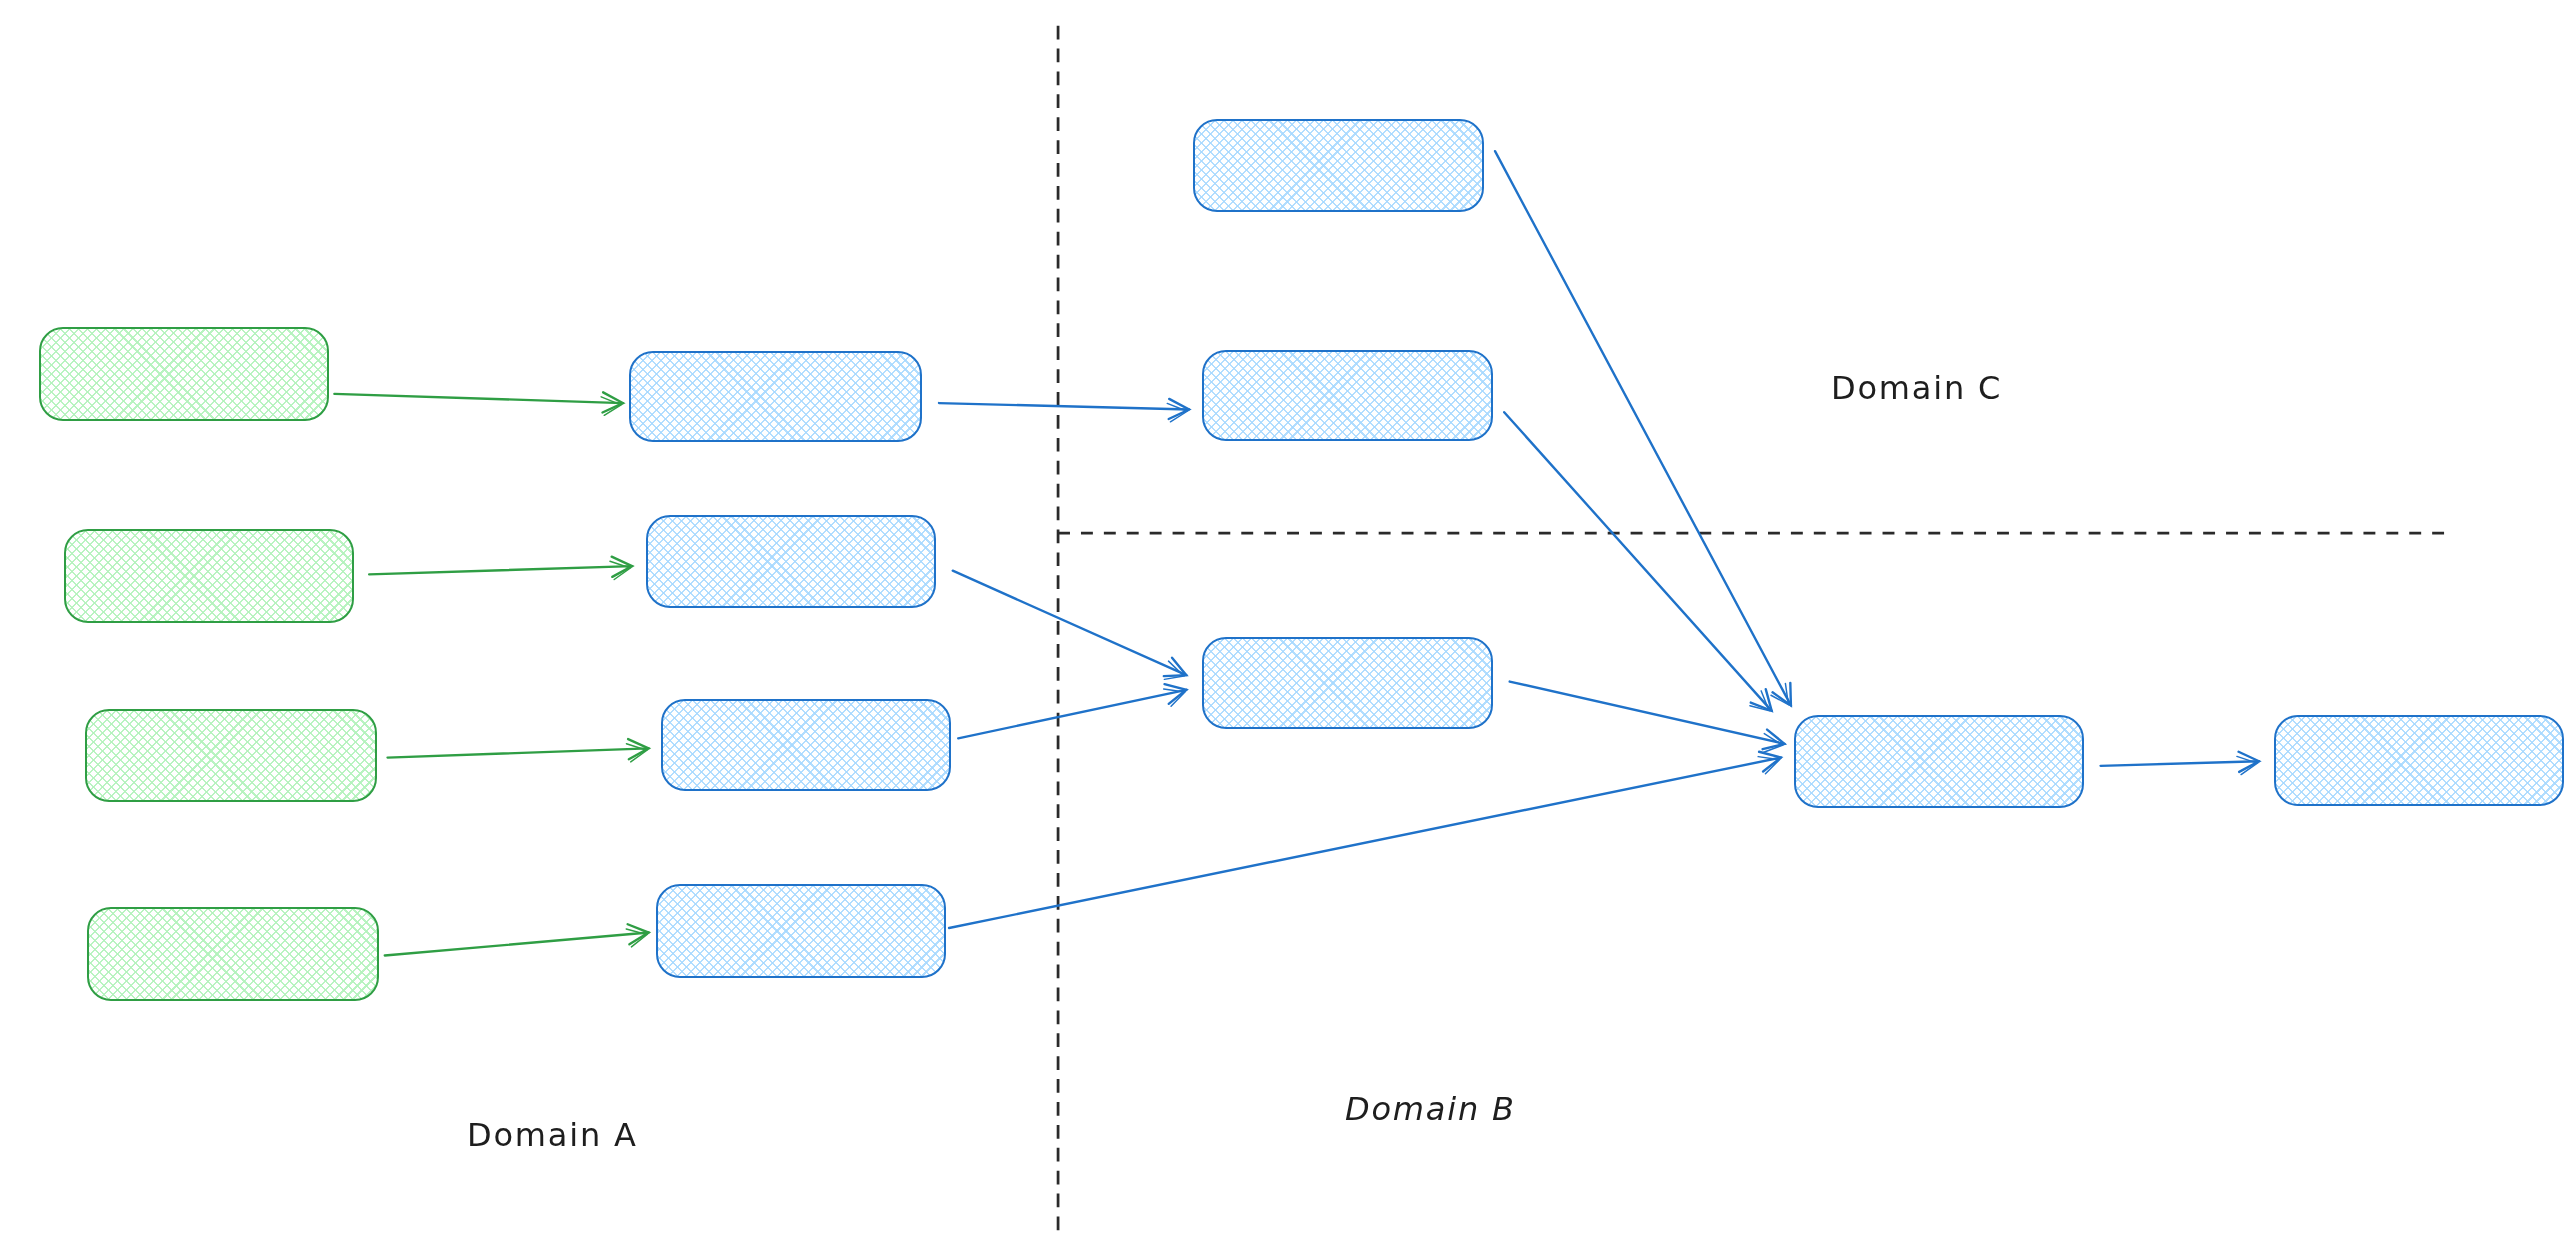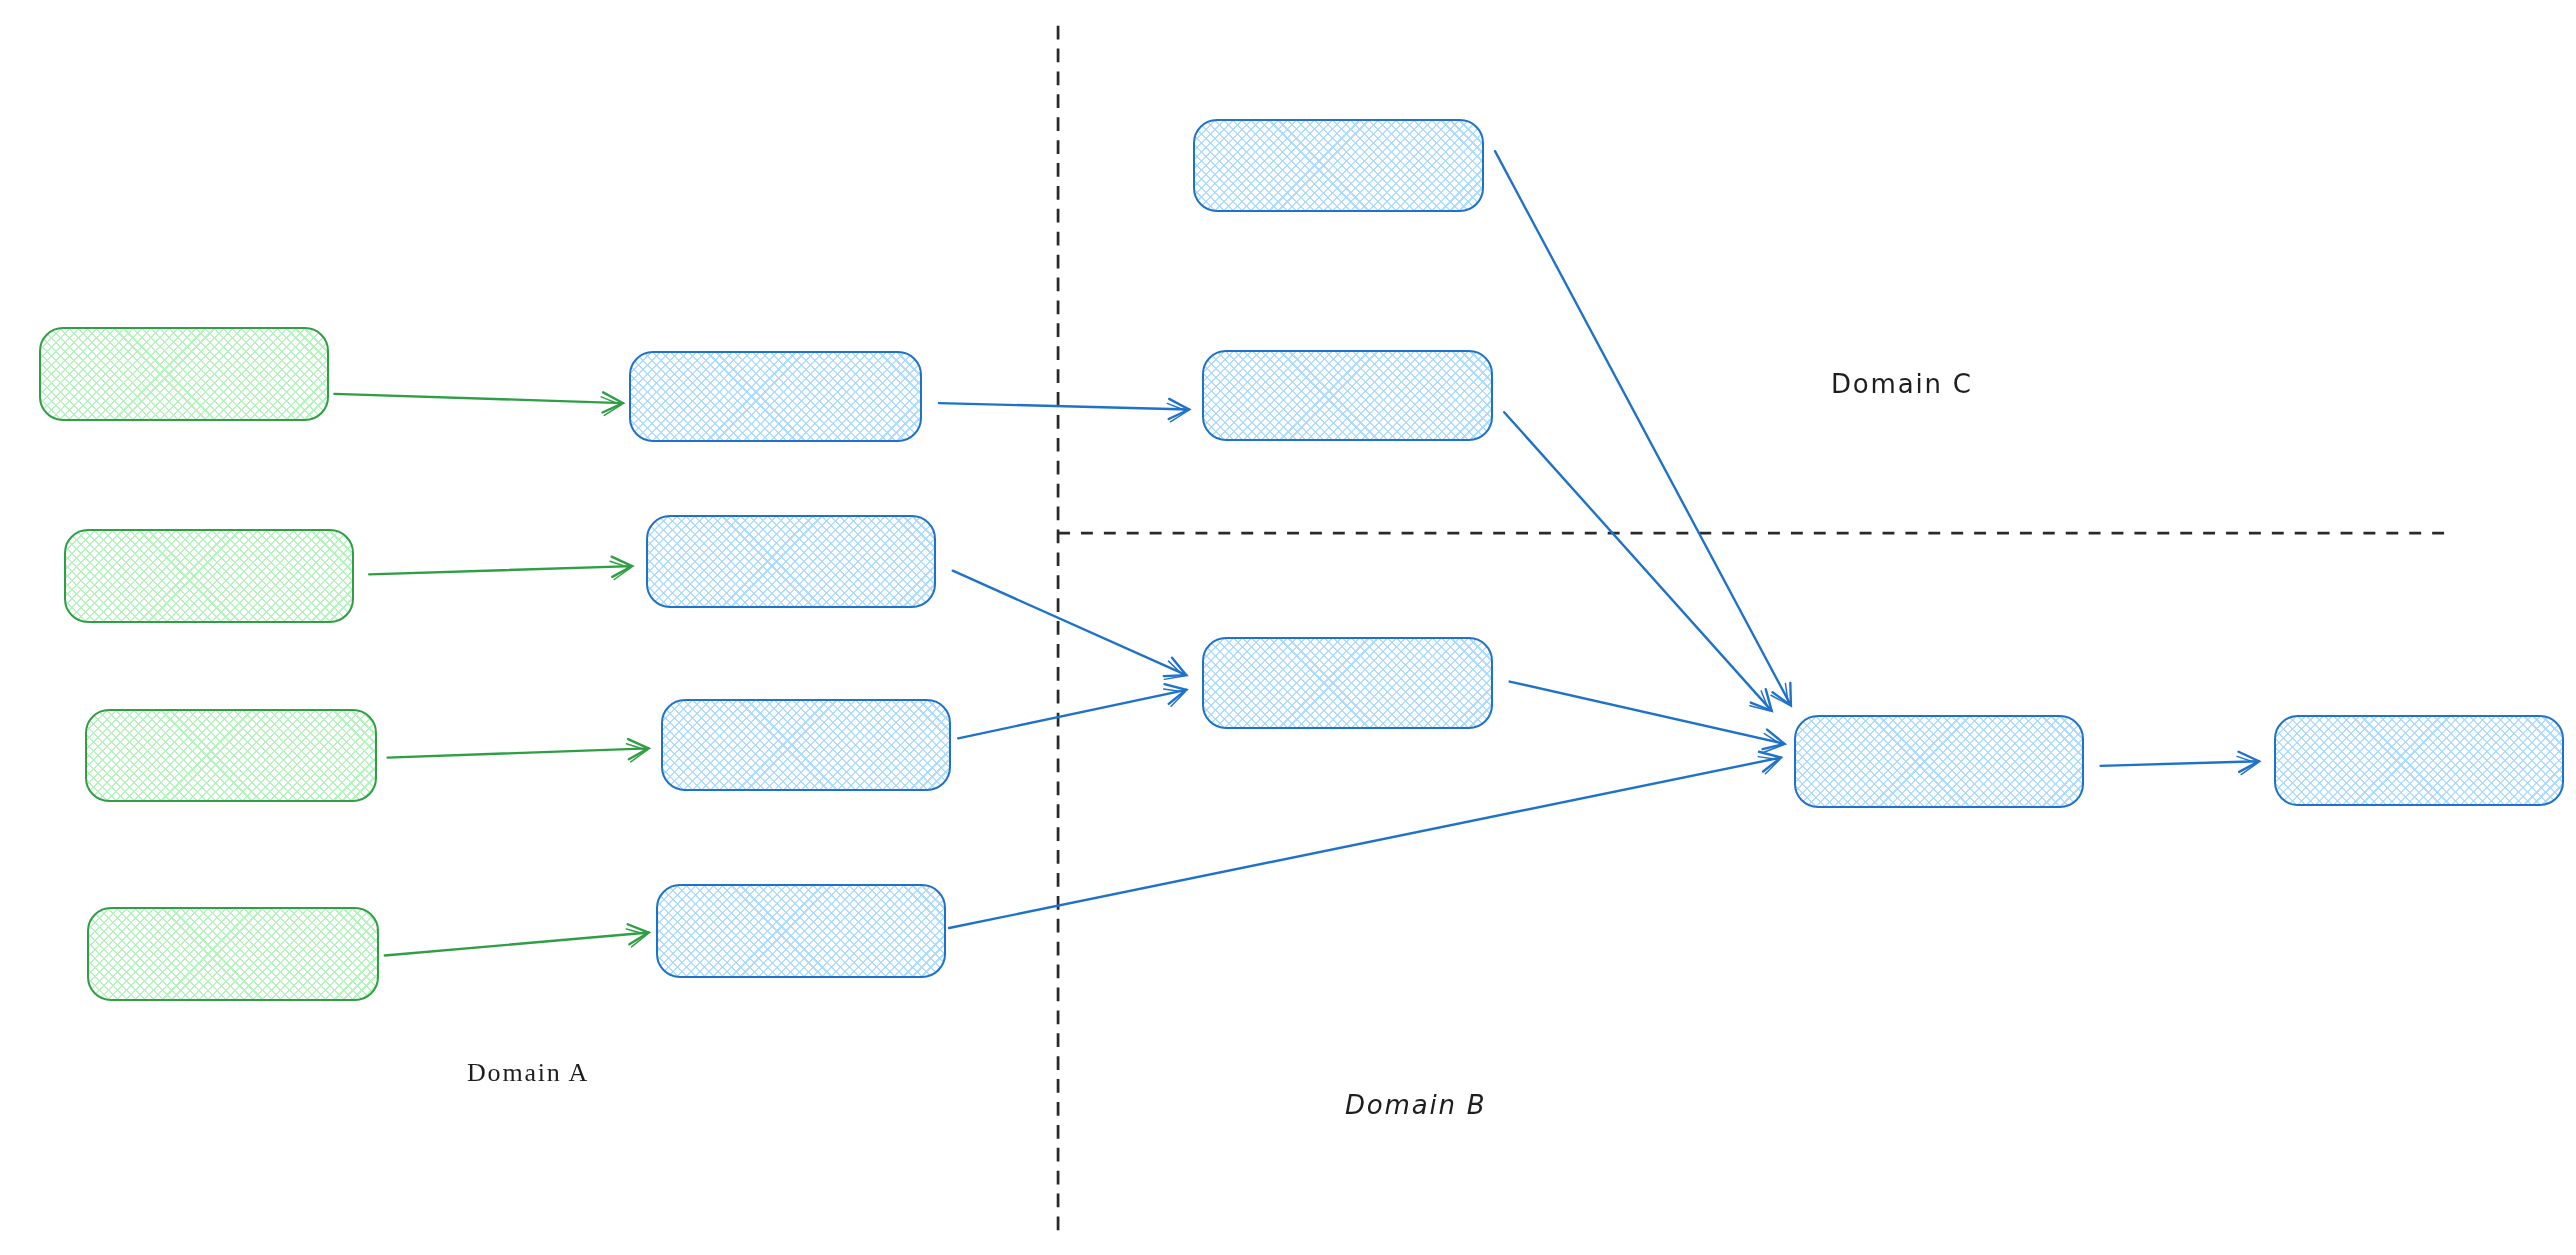--- a/index.html
+++ b/index.html
@@ -43,27 +43,27 @@
   .node.green {
     border: 2.6px solid var(--green, #2f9e44);
     background-color: #ffffff;
     background-image:
       repeating-linear-gradient(45deg,  var(--green-fill-line, rgba(178,242,187,0.9)) 0px, var(--green-fill-line, rgba(178,242,187,0.9)) 1.5px, transparent 1.5px, transparent 6.4px),
       repeating-linear-gradient(135deg, var(--green-fill-line, rgba(178,242,187,0.9)) 0px, var(--green-fill-line, rgba(178,242,187,0.9)) 1.5px, transparent 1.5px, transparent 6.4px);
   }
   .domain-label {
     position: absolute;
     color: #1e1e1e;
-    font-size: 26px;
+    font-size: 32px;
     font-weight: 500;
     letter-spacing: 1.8px;
     white-space: nowrap;
     font-family: "DejaVu Sans", sans-serif;
   }
-  .label-domain-a { left: 467px;  top: 1058px; font-family: Liberation Serif, serif; }
+  .label-domain-a { left: 467px;  top: 1116px; }
   .label-domain-b { left: 1345px; top: 1090px; font-style: italic; }
   .label-domain-c { left: 1831px; top: 369px; }
 </style>
 </head>
 <body>
 
 <div class="canvas">
 
   <svg id="edge-layer" viewBox="0 0 2812 1370" xmlns="http://www.w3.org/2000/svg">
     <defs>

